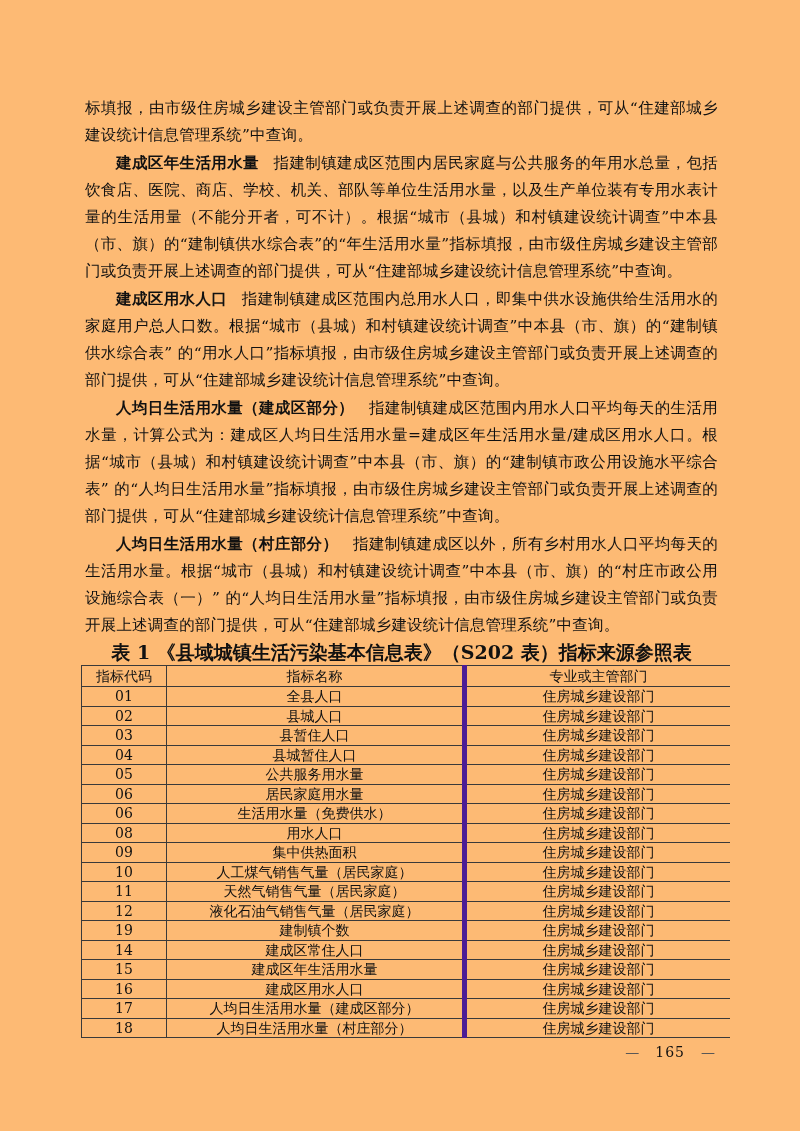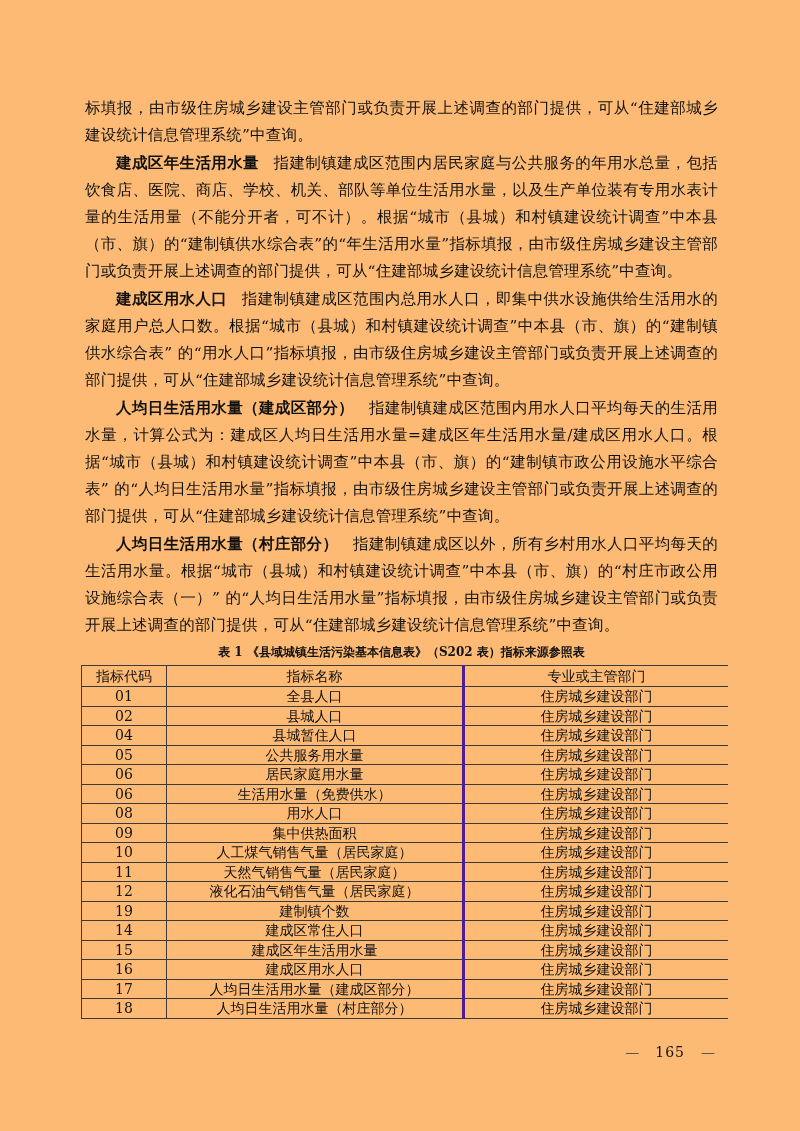--- a/index.html
+++ b/index.html
@@ -24,21 +24,21 @@
     text-align:justify;
     text-indent:2em;
     letter-spacing:0.2px;
   }
   .para.noindent{text-indent:0;}
   .term{font-weight:bold;margin-right:0.95em;}
   .tbl-title{
     margin-top:3px;
     text-align:center;
     font-weight:bold;
-    font-size:12px;
+    font-size:19px;
     line-height:21px;
     white-space:nowrap;
   }
   table.ind{
     border-collapse:collapse;
     table-layout:fixed;
     width:642px;
     margin-left:-4px;
     margin-top:2px;
   }
@@ -50,21 +50,21 @@
     font-weight:normal;
     line-height:18.5px;
     height:18.5px;
     overflow:hidden;
     white-space:nowrap;
     text-align:center;
   }
   table.ind th{height:20px;line-height:20px;}
   table.ind td.c2{border-right:none;}
   table.ind th.c1, table.ind td.c1{border-right:1px solid #3a3a3a;}
-  table.ind th.c2, table.ind td.c2{border-right:3px solid #4c1d95;}
+  table.ind th.c2, table.ind td.c2{border-right:5px solid #4c1d95;}
   .c1{width:84px;text-align:center;}
   .c2{width:295px;}
   .c3{width:263px;}
   td.c2{padding-left:9px;}
   td.c3{padding-left:10px;}
   .footer{
     position:absolute;
     top:1042px;right:85px;
     font-size:14px;
     line-height:20px;
@@ -104,20 +104,25 @@
             <td class="c1">01</td>
             <td class="c2">全县人口</td>
             <td class="c3">住房城乡建设部门</td>
           </tr>
           <tr>
             <td class="c1">02</td>
             <td class="c2">县城人口</td>
             <td class="c3">住房城乡建设部门</td>
           </tr>
           <tr>
+            <td class="c1">03</td>
+            <td class="c2">县暂住人口</td>
+            <td class="c3">住房城乡建设部门</td>
+          </tr>
+          <tr>
             <td class="c1">04</td>
             <td class="c2">县城暂住人口</td>
             <td class="c3">住房城乡建设部门</td>
           </tr>
           <tr>
             <td class="c1">05</td>
             <td class="c2">公共服务用水量</td>
             <td class="c3">住房城乡建设部门</td>
           </tr>
           <tr>

